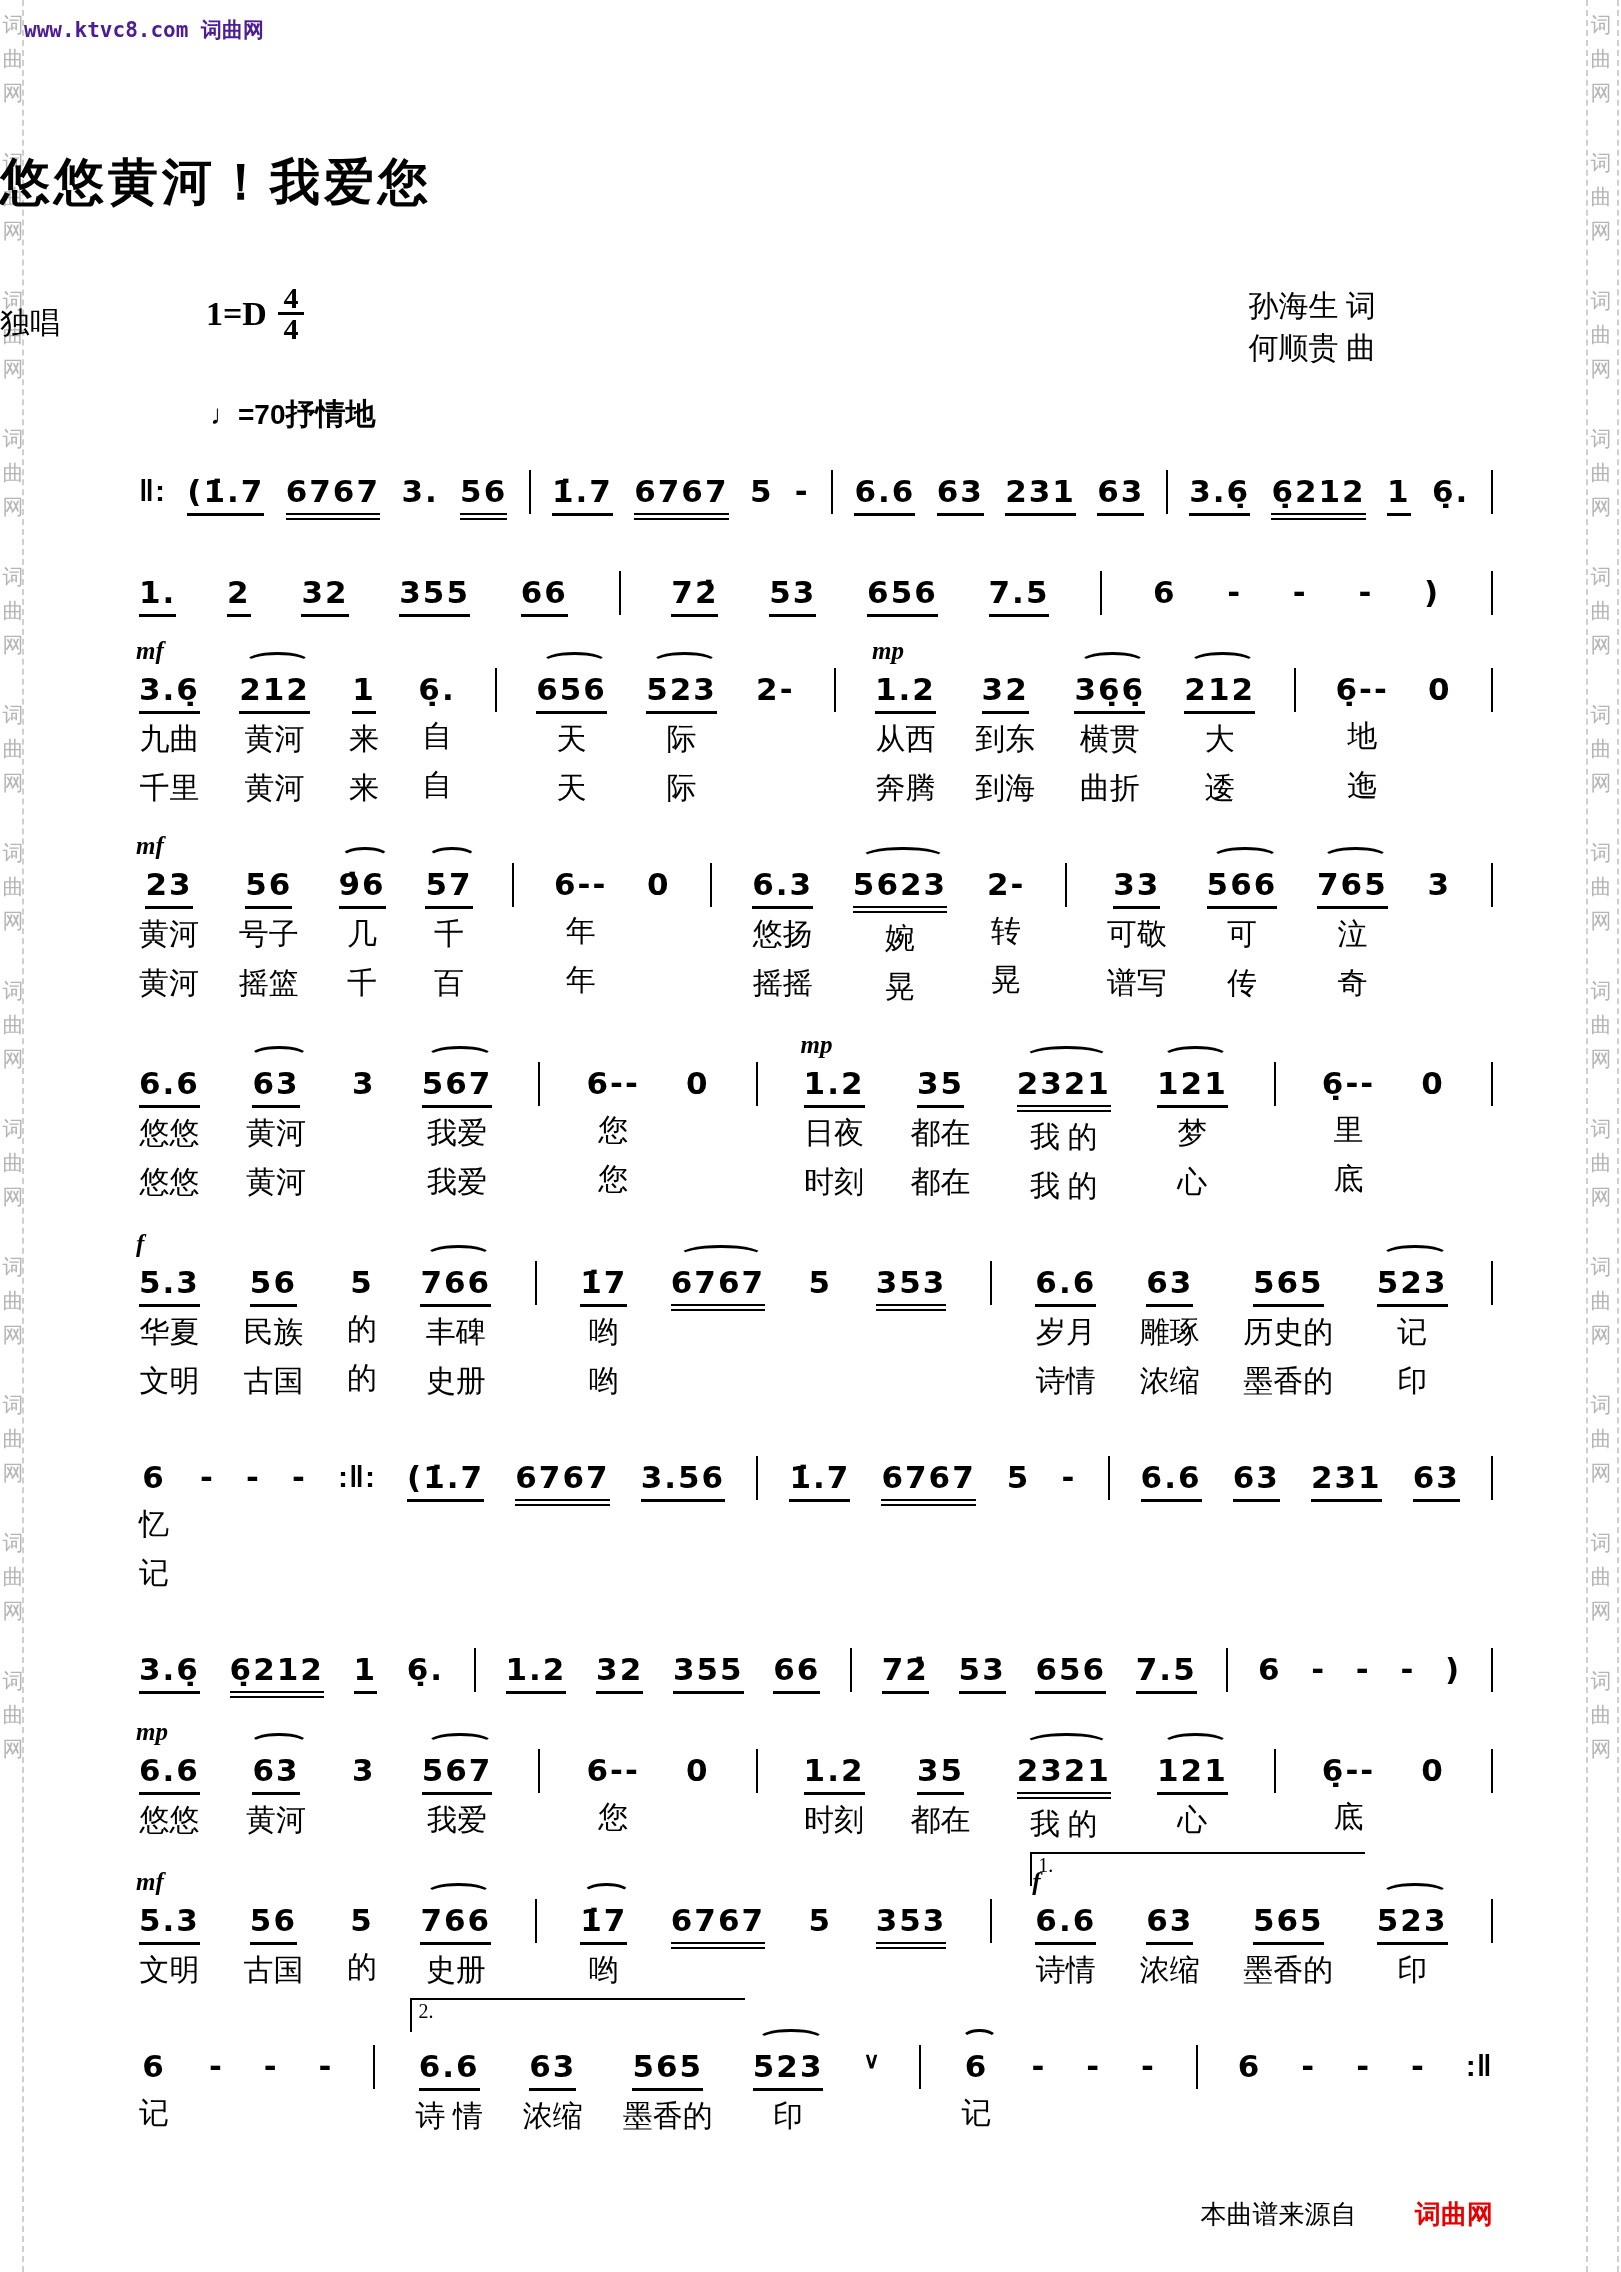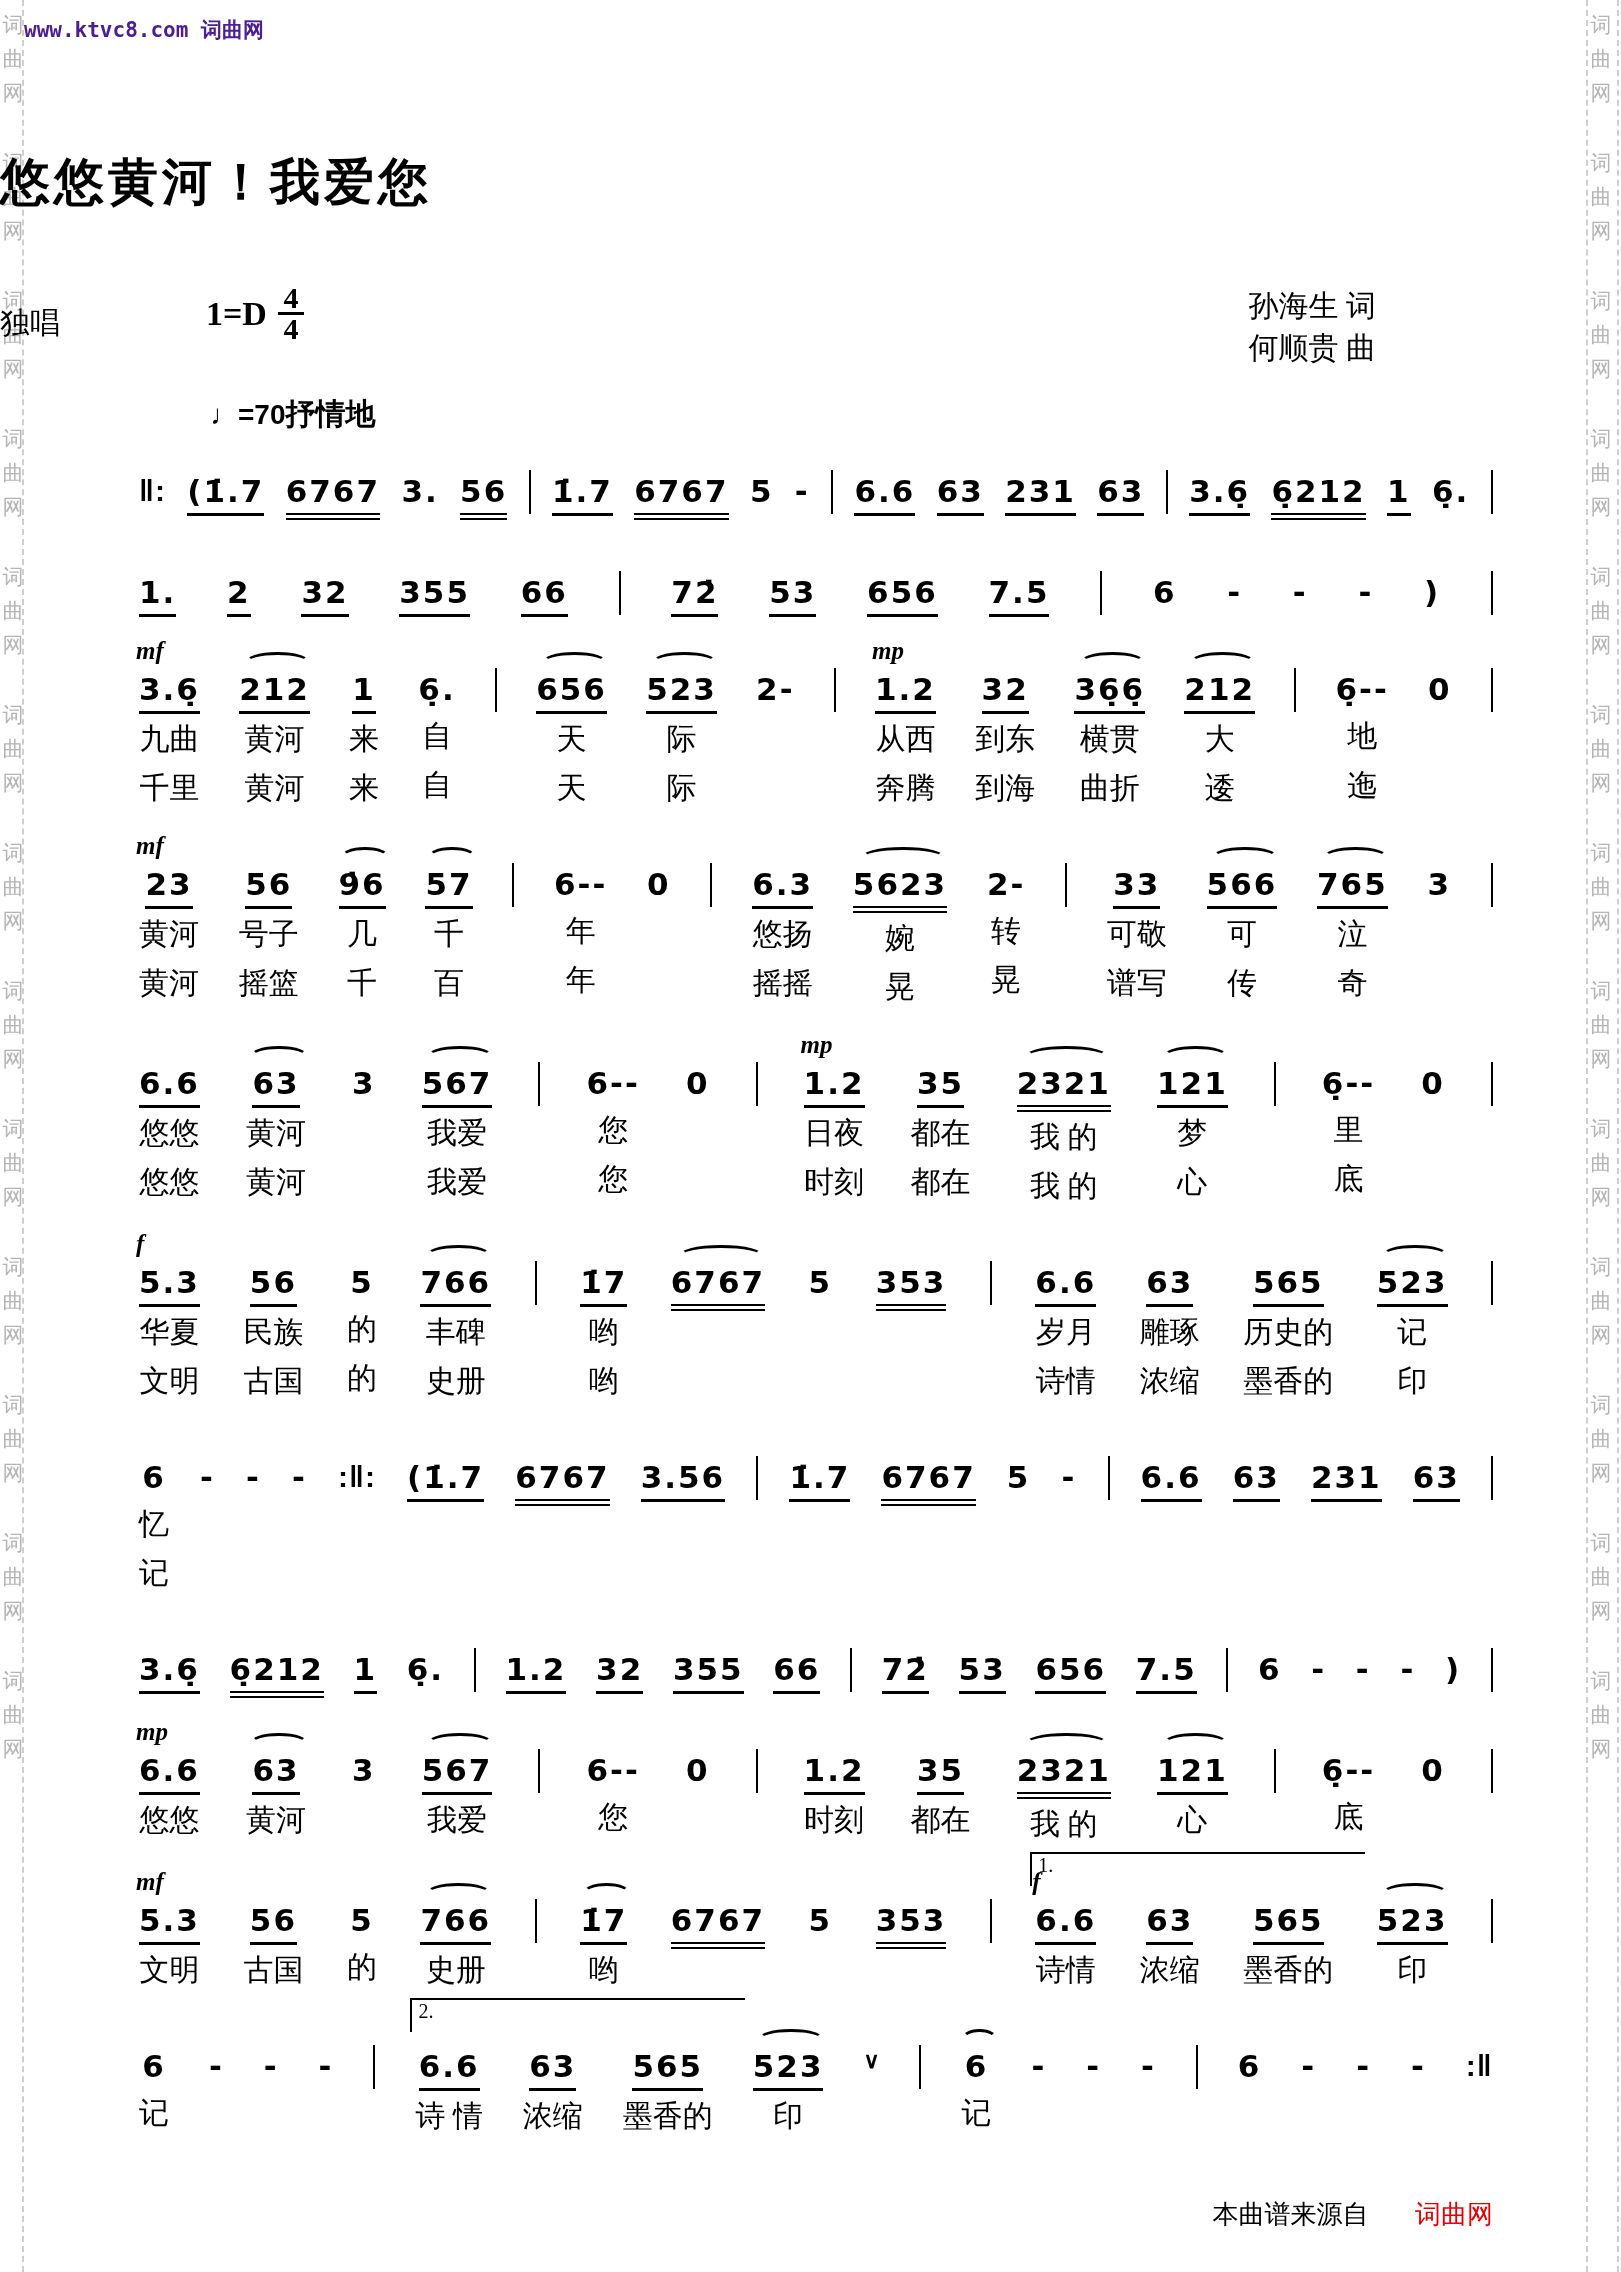--- a/index.html
+++ b/index.html
@@ -46,21 +46,21 @@
   .dyn{position:absolute;top:-30px;left:2px;font-style:italic;font-weight:bold;
     font-family:"Liberation Serif",serif;font-size:25px}
   .volta{position:absolute;top:-46px;left:0;width:327px;height:32px;border-top:2px solid #000;
     border-left:2px solid #000;text-align:left;padding-left:6px;font-size:20px;
     font-family:"Liberation Serif",serif}
   .slur{position:absolute;top:-15px;left:12%;width:76%;height:16px;
     border:3px solid transparent;border-top:3px solid #000;border-radius:50%}
   
   .footer{position:absolute;right:129px;bottom:40px;font-size:26px;
     font-family:"Liberation Serif",serif}
-  .footer .brand{margin-left:40px;font-weight:normal}
+  .footer .brand{margin-left:52px;font-weight:bold}
 </style>
 </head>
 <body>
 
 <div class="side-col" style="left:2px">
     <div>词</div>
     <div>曲</div>
     <div>网</div>
     <div class="gap"></div>
     <div>词</div>

